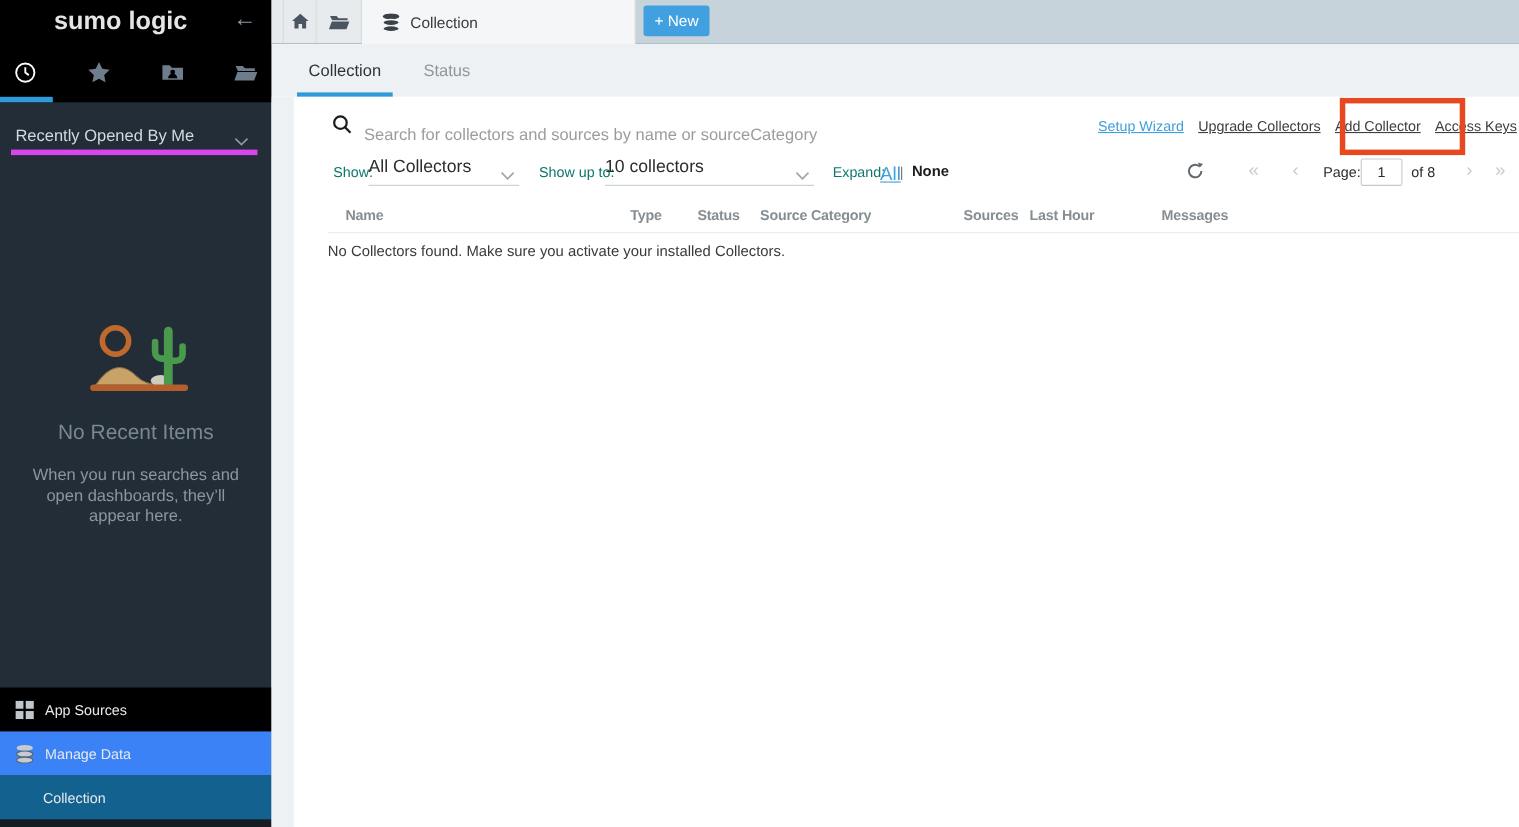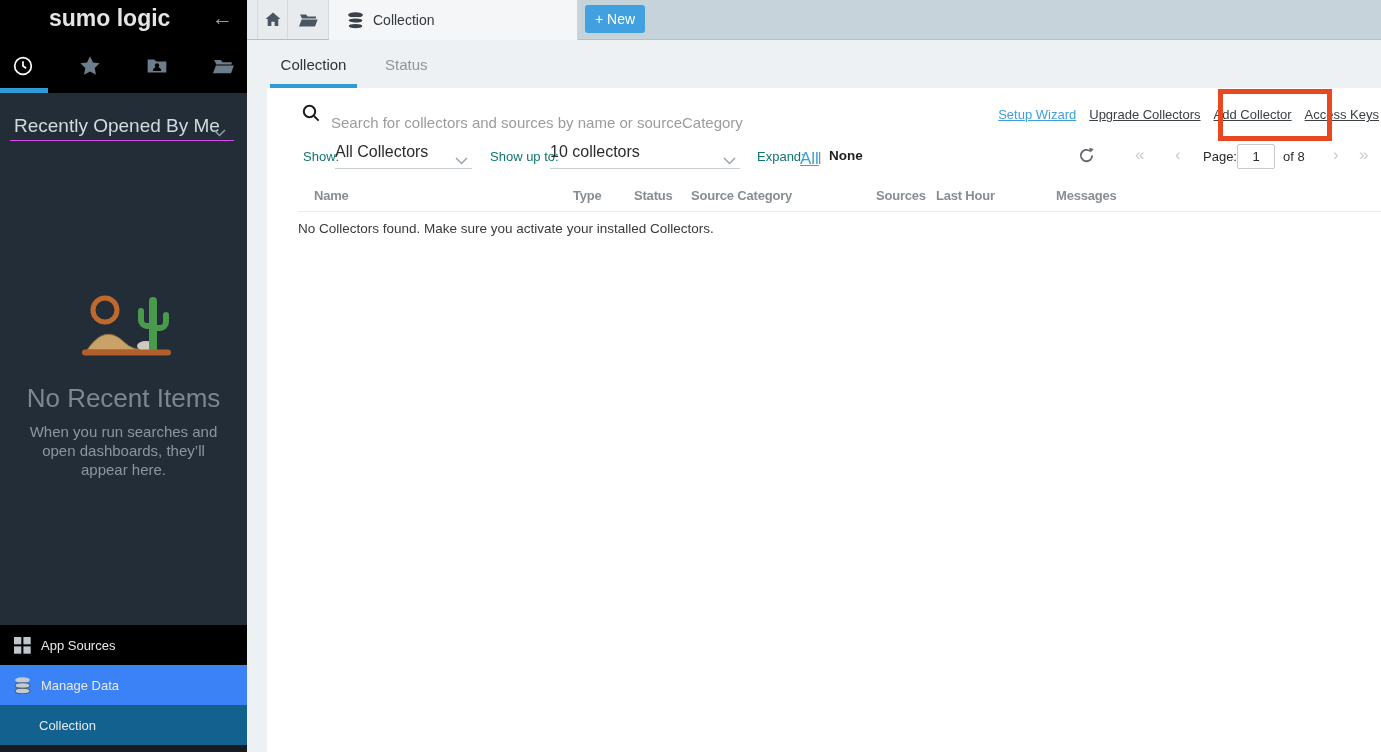--- a/index.html
+++ b/index.html
@@ -7,26 +7,26 @@
   .screen { position:relative; width:1381px; height:752px; overflow:hidden; background:#fff; }
 
   
   .sidebar { position:absolute; left:0; top:0; width:247px; height:752px; background:#222d37; }
   .side-header { position:absolute; top:0; left:0; width:247px; height:93px; background:#000; }
   .logo { position:absolute; left:13px; top:5px; color:#e5e5e5; font-size:23px; font-weight:bold;margin-left:36px; }
   .collapse-btn { position:absolute; right:14px; top:6px; color:#8b9aab; font-size:21px; cursor:pointer; }
   .nav-icon { position:absolute; top:55px; width:22px; height:22px; cursor:pointer; }
   .nav-active-bar { position:absolute; top:88px; left:0; width:48px; height:5px; background:#2e9ad8; }
   .recent-dd { position:absolute; top:107px; left:10px; width:224px; height:34px;
-               border-bottom:1px solid #d946ef; color:#d3dade; font-size:19px; cursor:pointer; }
+               border-bottom:5px solid #d946ef; color:#d3dade; font-size:15px; cursor:pointer; }
   .recent-dd .dd-label { position:absolute; left:4px; top:8px; }
   .recent-dd .dd-chev { position:absolute; right:8px; top:13px; }
   .illus { position:absolute; left:62px; top:288px; }
   .empty-title { position:absolute; top:383px; left:0; width:247px; text-align:center;
-                 color:#7b8793; font-size:26px; }
+                 color:#7b8793; font-size:19px; }
   .empty-msg { position:absolute; top:422px; left:22px; width:203px; text-align:center;
                color:#8b96a0; font-size:15px; line-height:1.28; }
   .menu-item { position:absolute; left:0; width:247px; height:40px; display:flex;
                align-items:center; gap:10px; padding-left:14px; color:#e7eaec; font-size:13px; cursor:pointer; }
   .mi-appcat { top:625px; background:#000; }
   .mi-manage { top:665px; background:#3b82f6; }
   .mi-collection { top:705px; background:#12618f; padding-left:39px; }
   .side-footer { position:absolute; top:745px; left:0; width:247px; height:7px; background:#151c23; }
 
   

